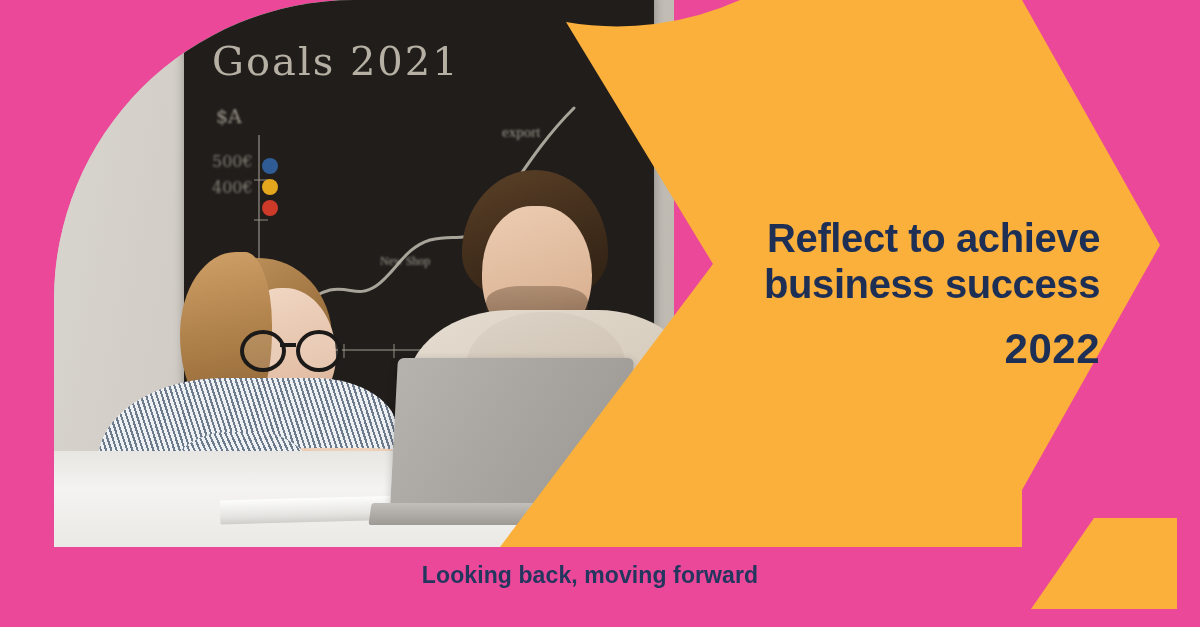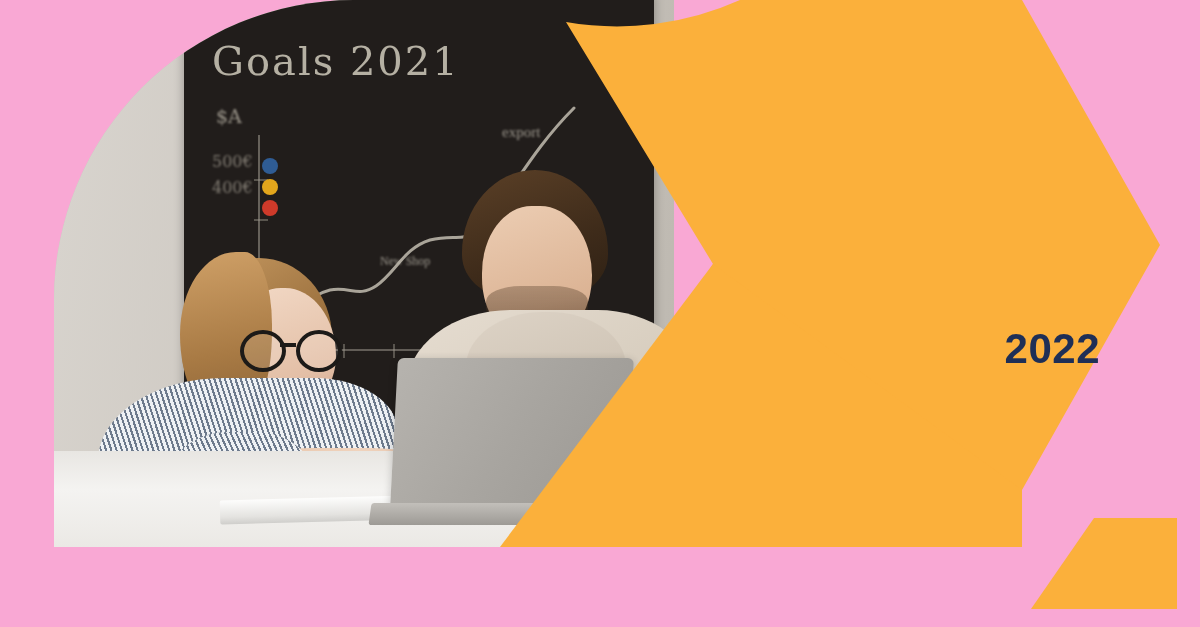--- a/index.html
+++ b/index.html
@@ -8,21 +8,21 @@
     background: #ffffff;
   }
   body {
     font-family: "Liberation Sans", sans-serif;
   }
 
   #banner {
     position: relative;
     width: 1200px;
     height: 627px;
-    background: #f9a8d4;
+    background: #ec4899;
     overflow: hidden;
   }
 
   
   .photo-wrap {
     position: absolute;
     left: 54px;
     top: 0px;
     width: 620px;
     height: 547px;
@@ -381,18 +381,21 @@
              L 713,264
              L 566,22
              A 300,300 0 0 0 740,0 Z" fill="#FBB03B"></path>
 
     <path d="M 713,264 L 1022,490 L 1022,547 L 500,547 Z" fill="#FBB03B"></path>
 
     <path d="M 1094,518 L 1177,518 L 1177,609 L 1031,609 Z" fill="#FBB03B"></path>
   </svg>
 
   <div class="headline">
+    <span class="headline-line">Reflect to achieve</span>
+    <span class="headline-line">business success</span>
   </div>
 
   <div class="year">2022</div>
 
+  <div class="tagline">Looking back, moving forward</div>
 
 </div>
 
 </body></html>

